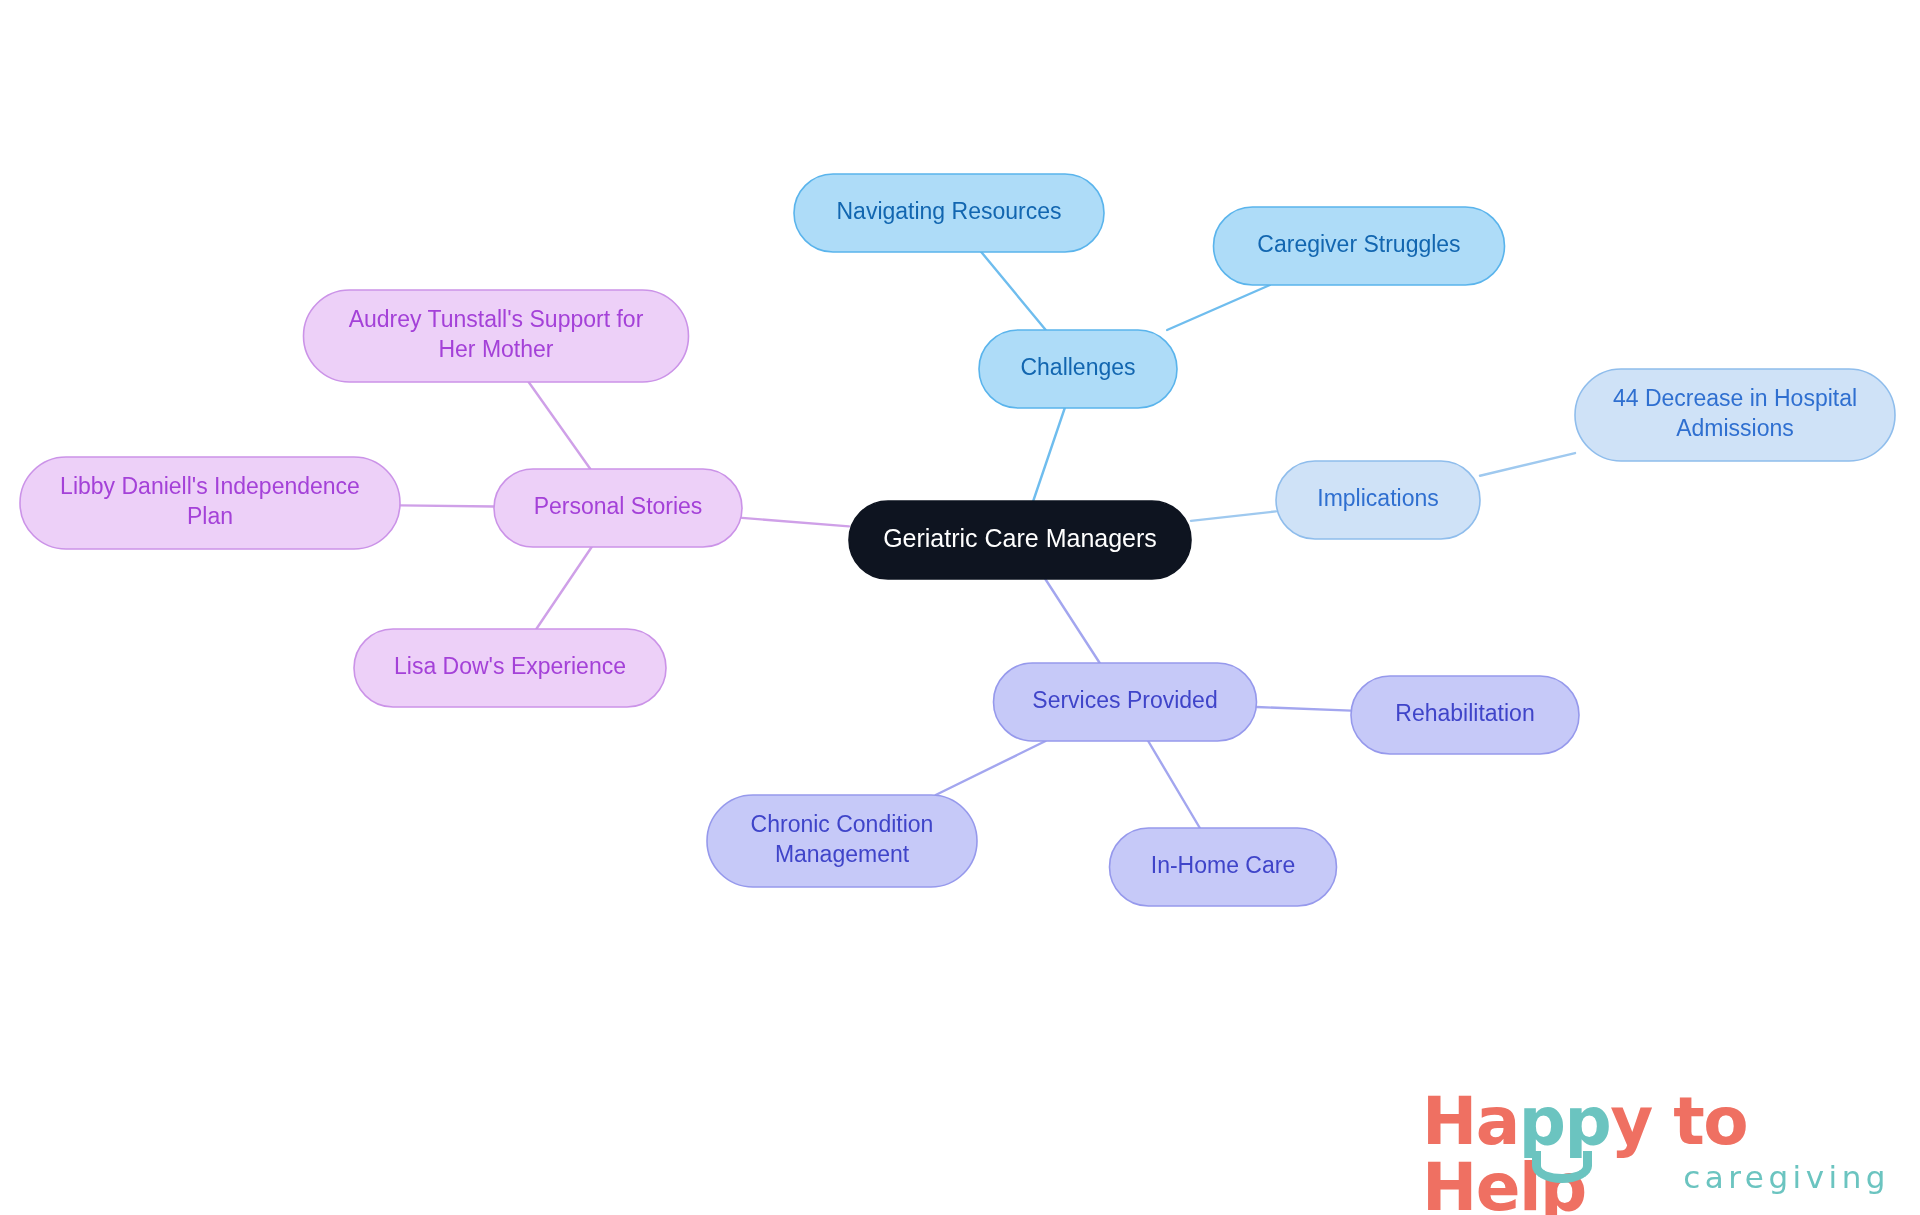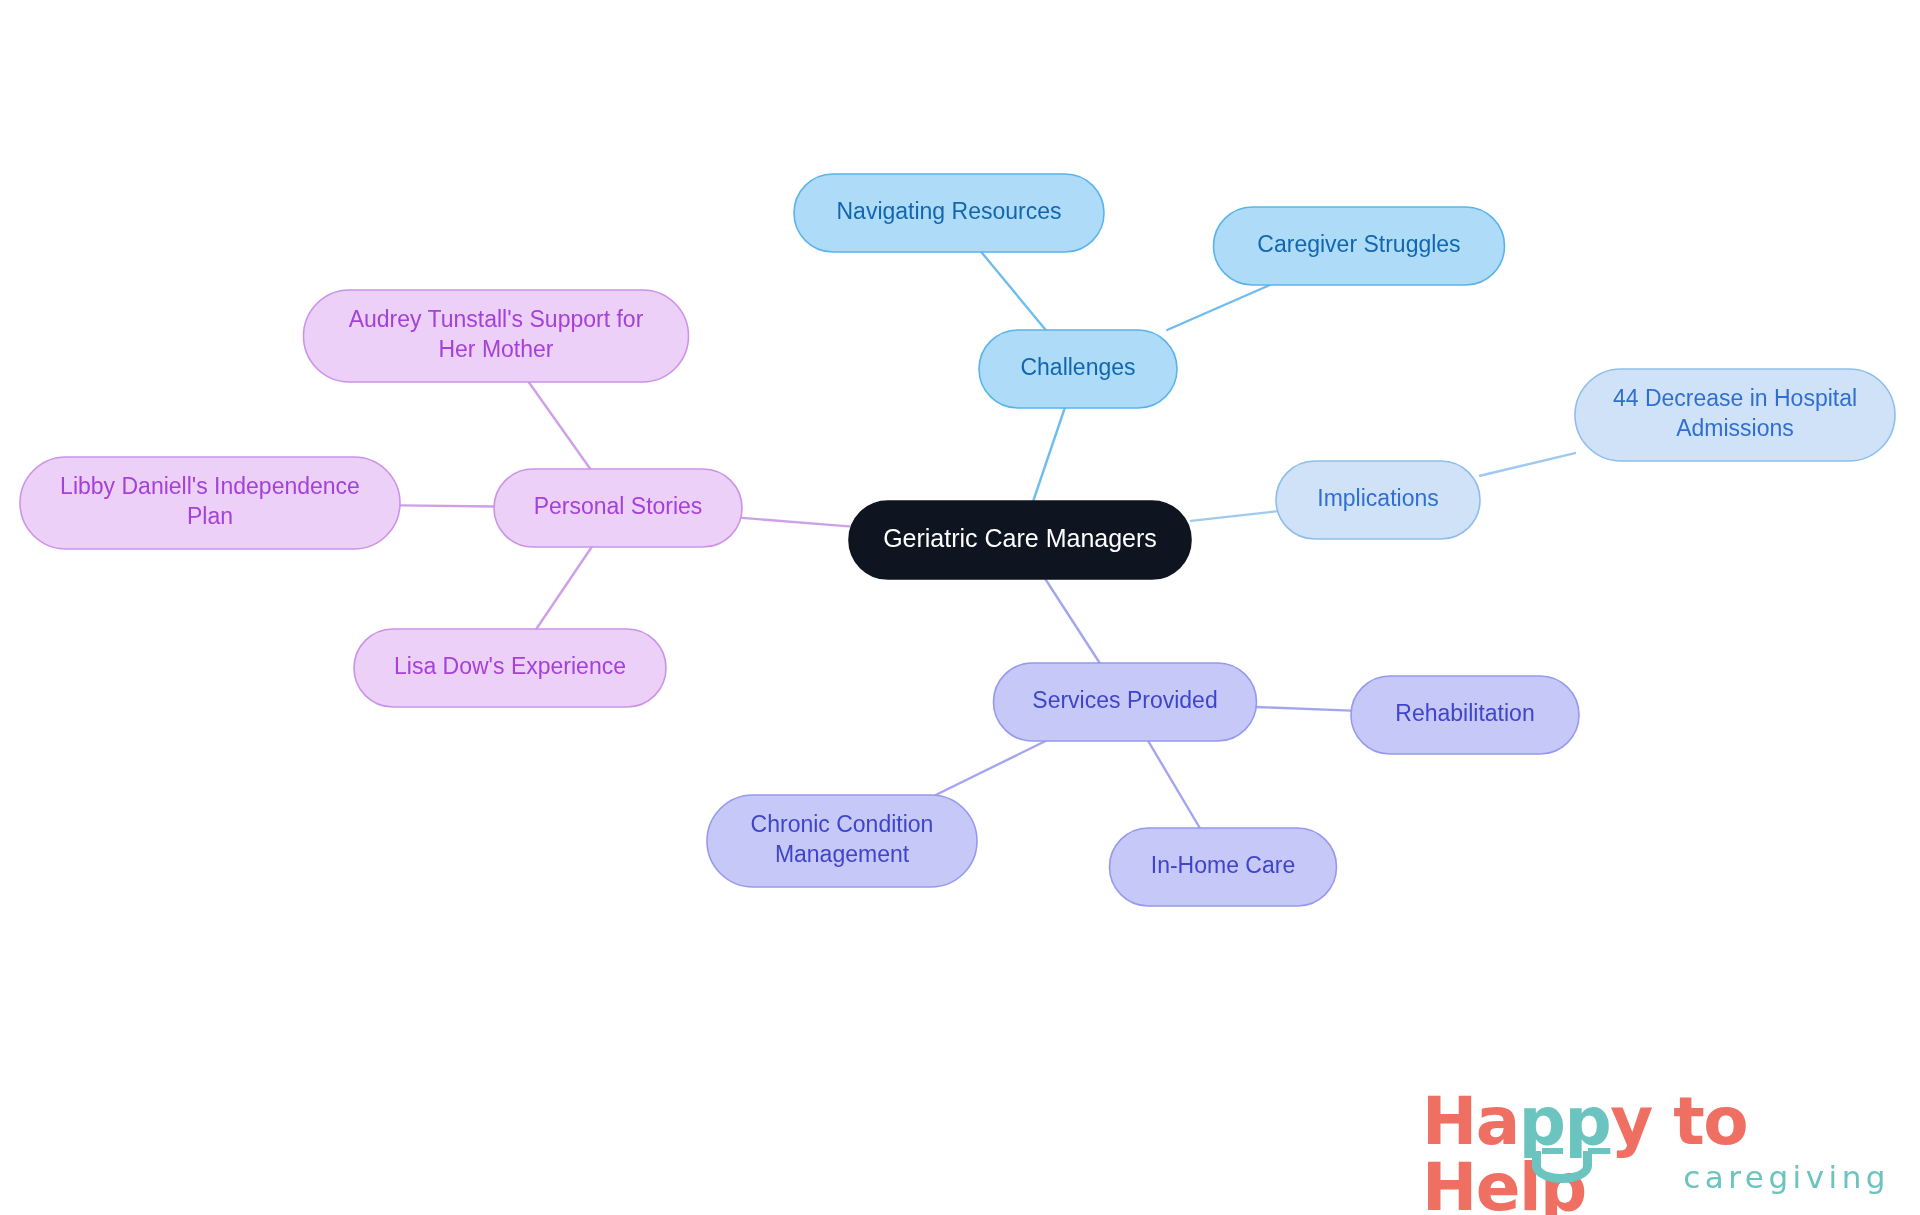--- a/index.html
+++ b/index.html
@@ -50,21 +50,20 @@
     top: 4px;
     font-family: "DejaVu Sans", sans-serif;
     font-weight: bold;
     font-size: 66px;
     letter-spacing: -1.5px;
     line-height: 1;
     color: #ef7062;
   }
   .logo-pp {
     color: #6bc4c0;
-    text-decoration: underline;
   }
   .logo-smile {
     position: absolute;
     left: 110px;
     top: 66px;
     width: 60px;
     height: 32px;
     border: 9px solid #6bc4c0;
     border-top: none;
     border-bottom-left-radius: 60px 34px;

